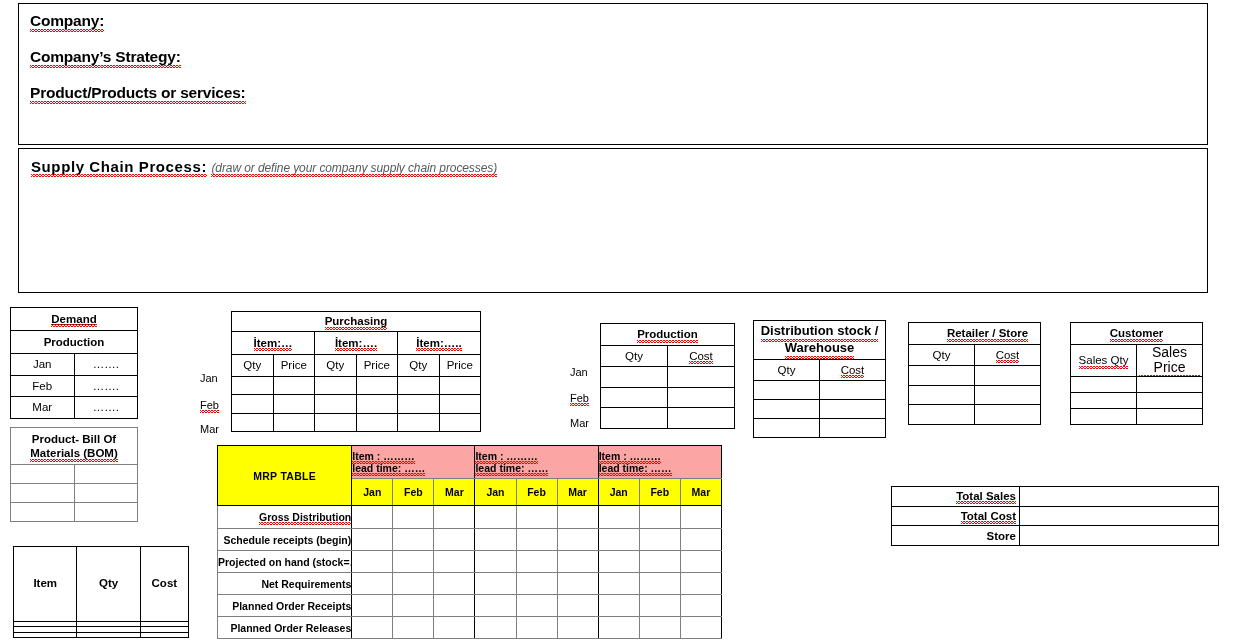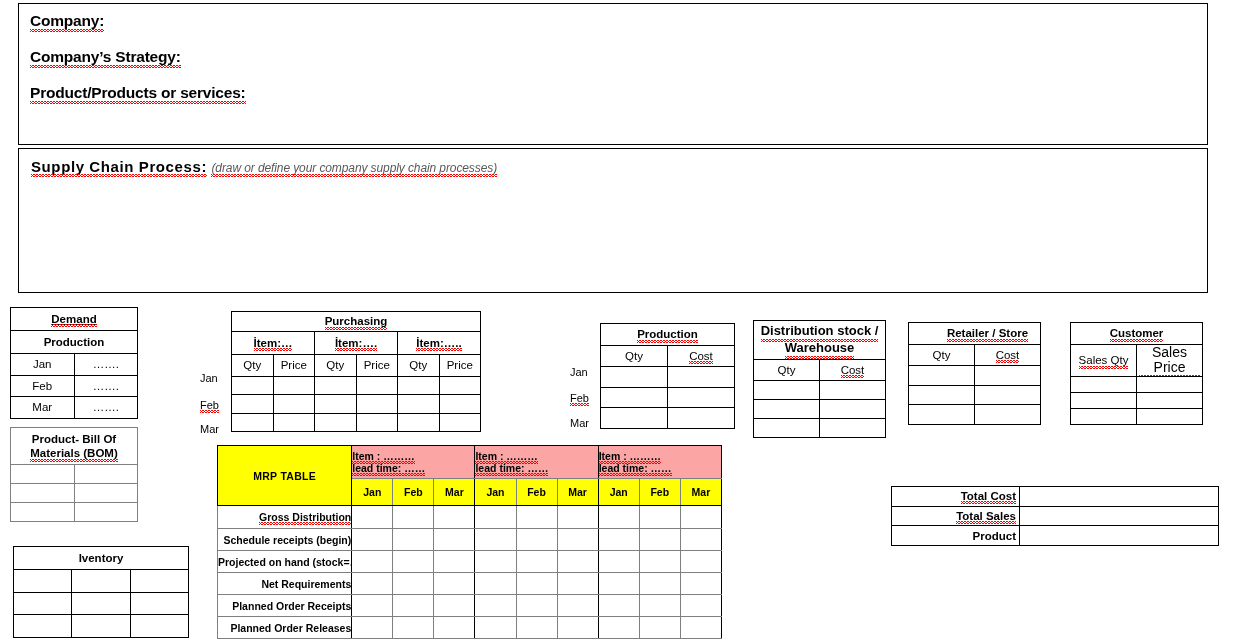--- a/index.html
+++ b/index.html
@@ -251,24 +251,24 @@
           <td></td>
           <td></td>
         </tr>
   </tbody>
     </table>
 </div>
 
 <div class="abs" style="left:13px; top:546px; width:176px; height:92px;">
   <table class="gt">
     <tbody>
-        <tr>
-      <td colspan="3" class="t-title" style="height:22px;">
-        <span>Iventory</span>
-      </td>
+    <tr>
+      <td class="t-sub" style="width:33.4%;"><span>Item</span></td>
+      <td class="t-sub" style="width:33.3%;"><span>Qty</span></td>
+      <td class="t-sub"><span>Cost</span></td>
     </tr>
     <tr>
           <td></td>
           <td></td>
           <td></td>
         </tr>
     <tr>
           <td></td>
           <td></td>
           <td></td>
@@ -604,31 +604,31 @@
 
 <div class="abs" style="left:891px; top:486px; width:328px; height:60px;">
   <table class="totals">
     <colgroup>
         <col style="width:128px">
         <col>
       </colgroup>
     <tbody>
         <tr>
       <td class="tot-label">
+        <span class="sq">Total Sales</span>
+      </td>
+      <td><span></span></td>
+    </tr>
+    <tr>
+      <td class="tot-label">
         <span class="sq">Total Cost</span>
       </td>
       <td><span></span></td>
     </tr>
     <tr>
       <td class="tot-label">
-        <span class="sq">Total Sales</span>
+        <span>Store</span>
       </td>
       <td><span></span></td>
     </tr>
-    <tr>
-      <td class="tot-label">
-        <span>Product</span>
-      </td>
-      <td><span></span></td>
-    </tr>
   </tbody>
     </table>
 </div>
 
 </body></html>

